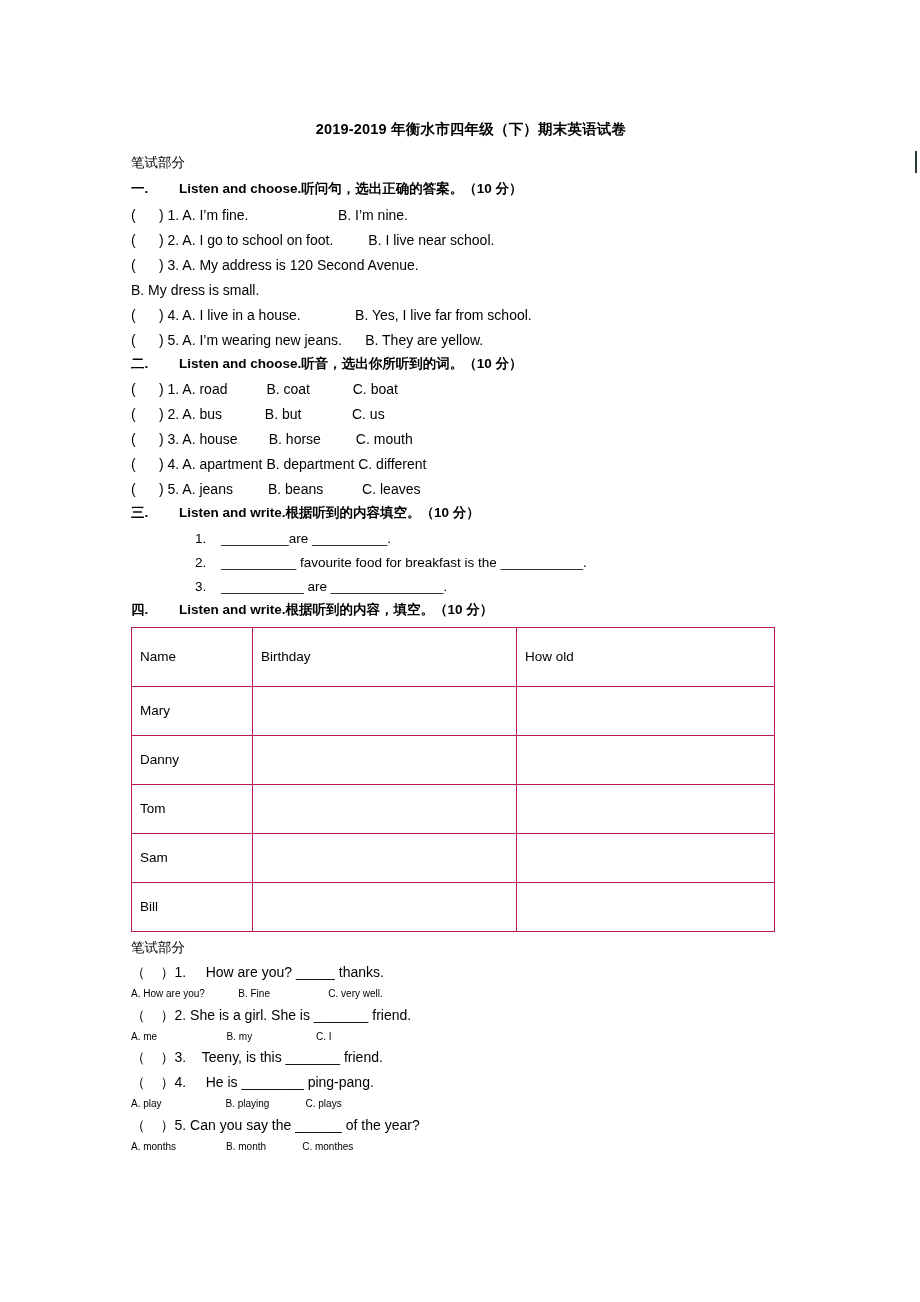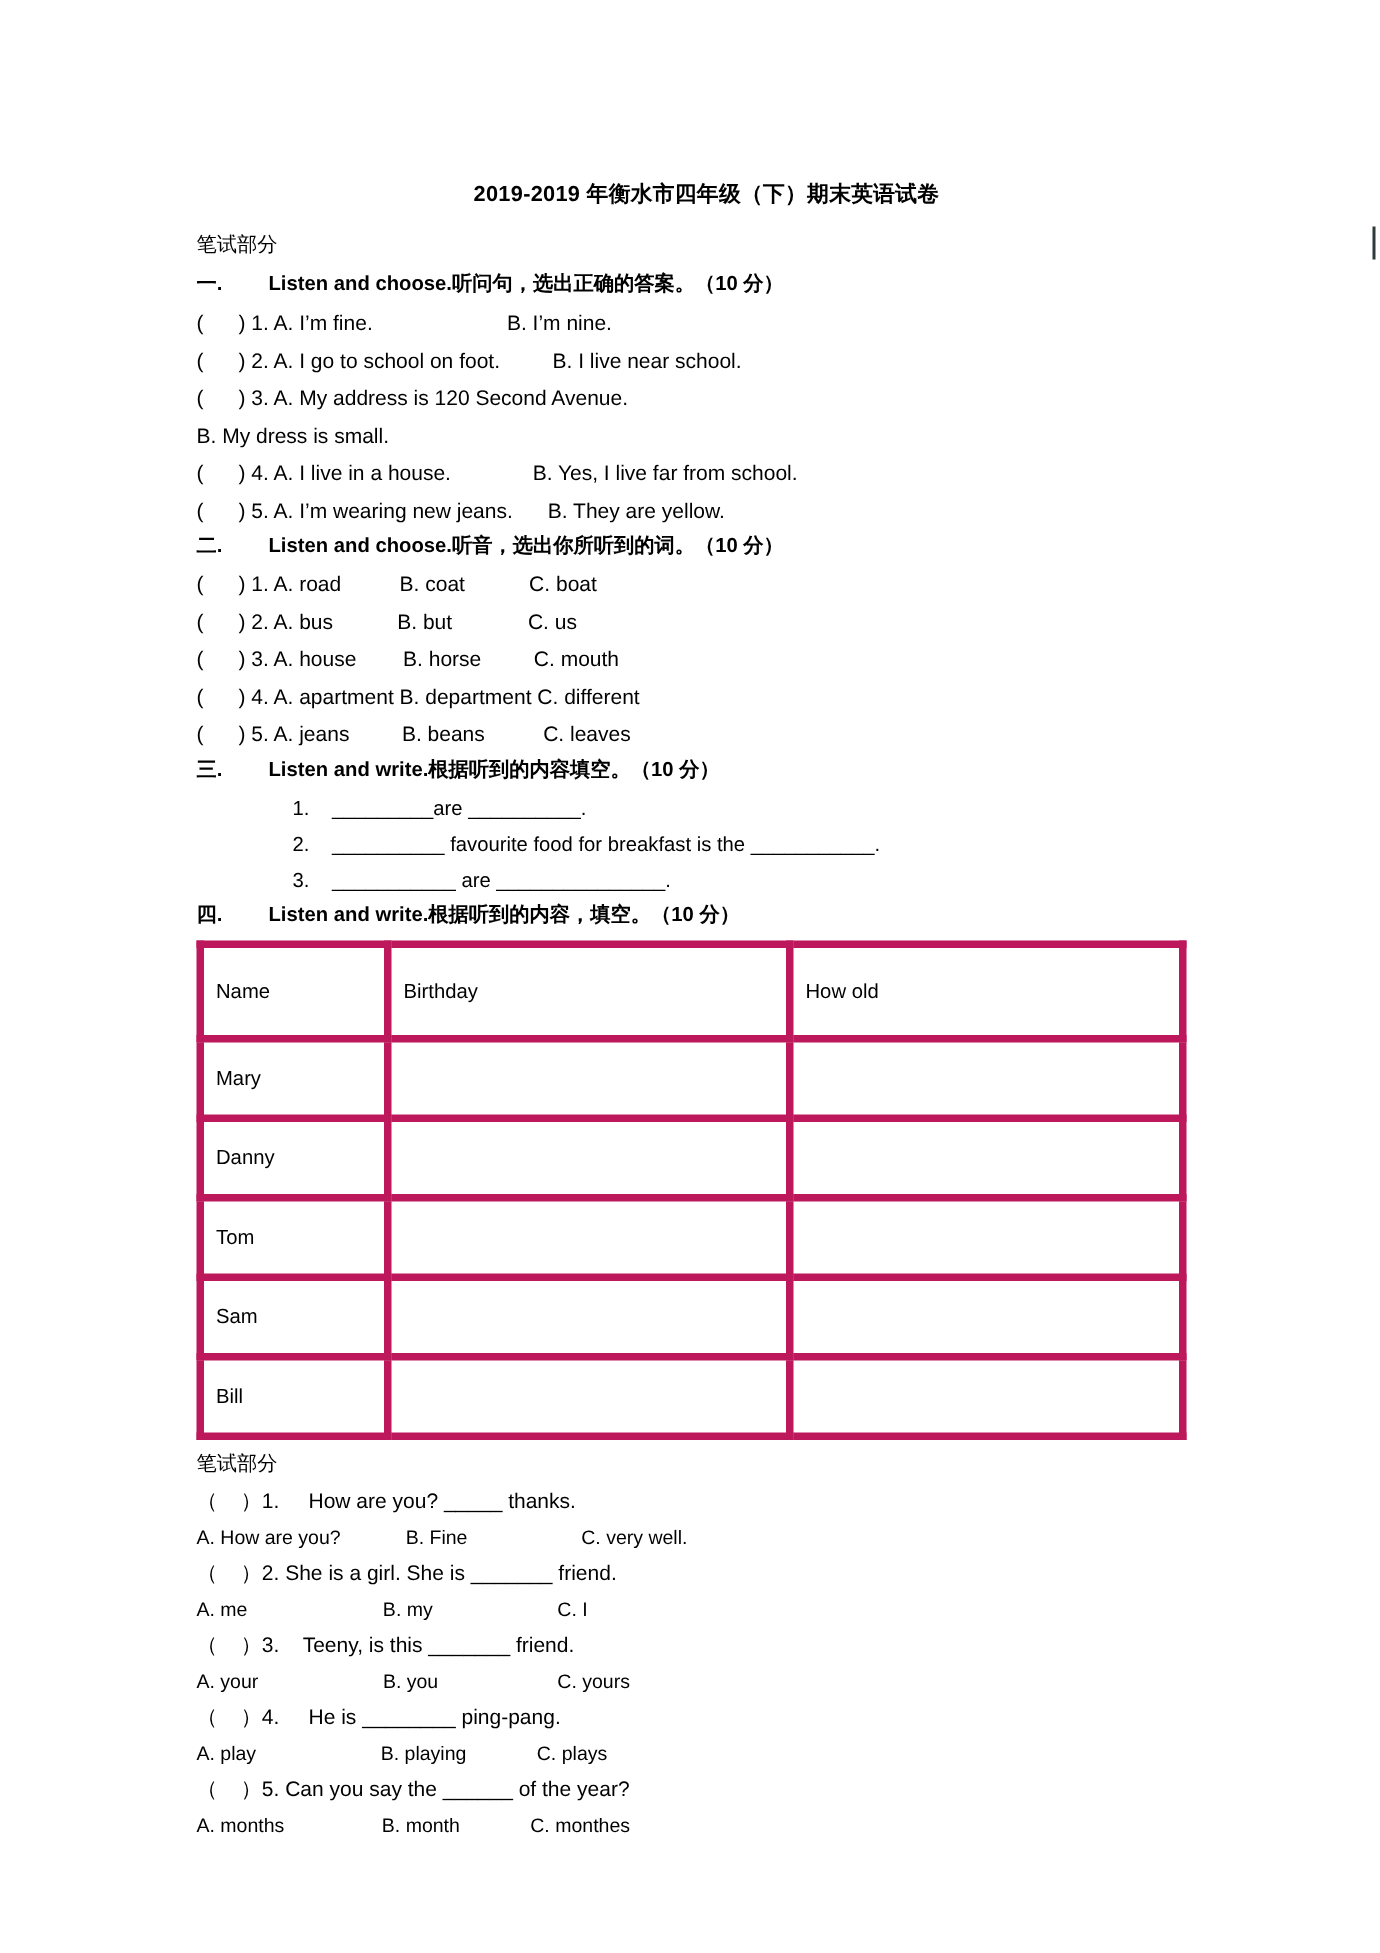--- a/index.html
+++ b/index.html
@@ -55,32 +55,32 @@
   }
   .blank-line {
     line-height: 1.78;
     white-space: pre;
     font-size: 13.5px;
     padding-left: 64px;
   }
   .opt-line {
     line-height: 1.78;
     white-space: pre;
-    font-size: 13px;
+    font-size: 10px;
   }
   
   table.listen-table {
     border-collapse: collapse;
     width: 592px;
     margin-top: 6px;
     margin-bottom: 4px;
     table-layout: fixed;
   }
   table.listen-table td {
-    border: 5px solid #be185d;
+    border: 1px solid #be185d;
     font-size: 13.5px;
     padding: 6px 8px;
     vertical-align: middle;
     height: 36px;
   }
   table.listen-table tr.head-row td {
     height: 46px;
     vertical-align: middle;
   }
   table.listen-table td.col-name { width: 104px; }
@@ -169,20 +169,19 @@
       </tbody>
     </table>
 
     <div class="written-label">笔试部分</div>
 
     <div class="q-line">（    ）1.     How are you? _____ thanks.</div>
     <div class="opt-line">A. How are you?            B. Fine                     C. very well.</div>
     <div class="q-line">（    ）2. She is a girl. She is _______ friend.</div>
     <div class="opt-line">A. me                         B. my                       C. I</div>
     <div class="q-line">（    ）3.    Teeny, is this _______ friend.</div>
-    <div class="opt-line">A. your                       B. you                      C. yours</div>
     <div class="q-line">（    ）4.     He is ________ ping-pang.</div>
     <div class="opt-line">A. play                       B. playing             C. plays</div>
     <div class="q-line">（    ）5. Can you say the ______ of the year?</div>
     <div class="opt-line">A. months                  B. month             C. monthes</div>
 
   </div>
 </div>
 
 </body></html>

